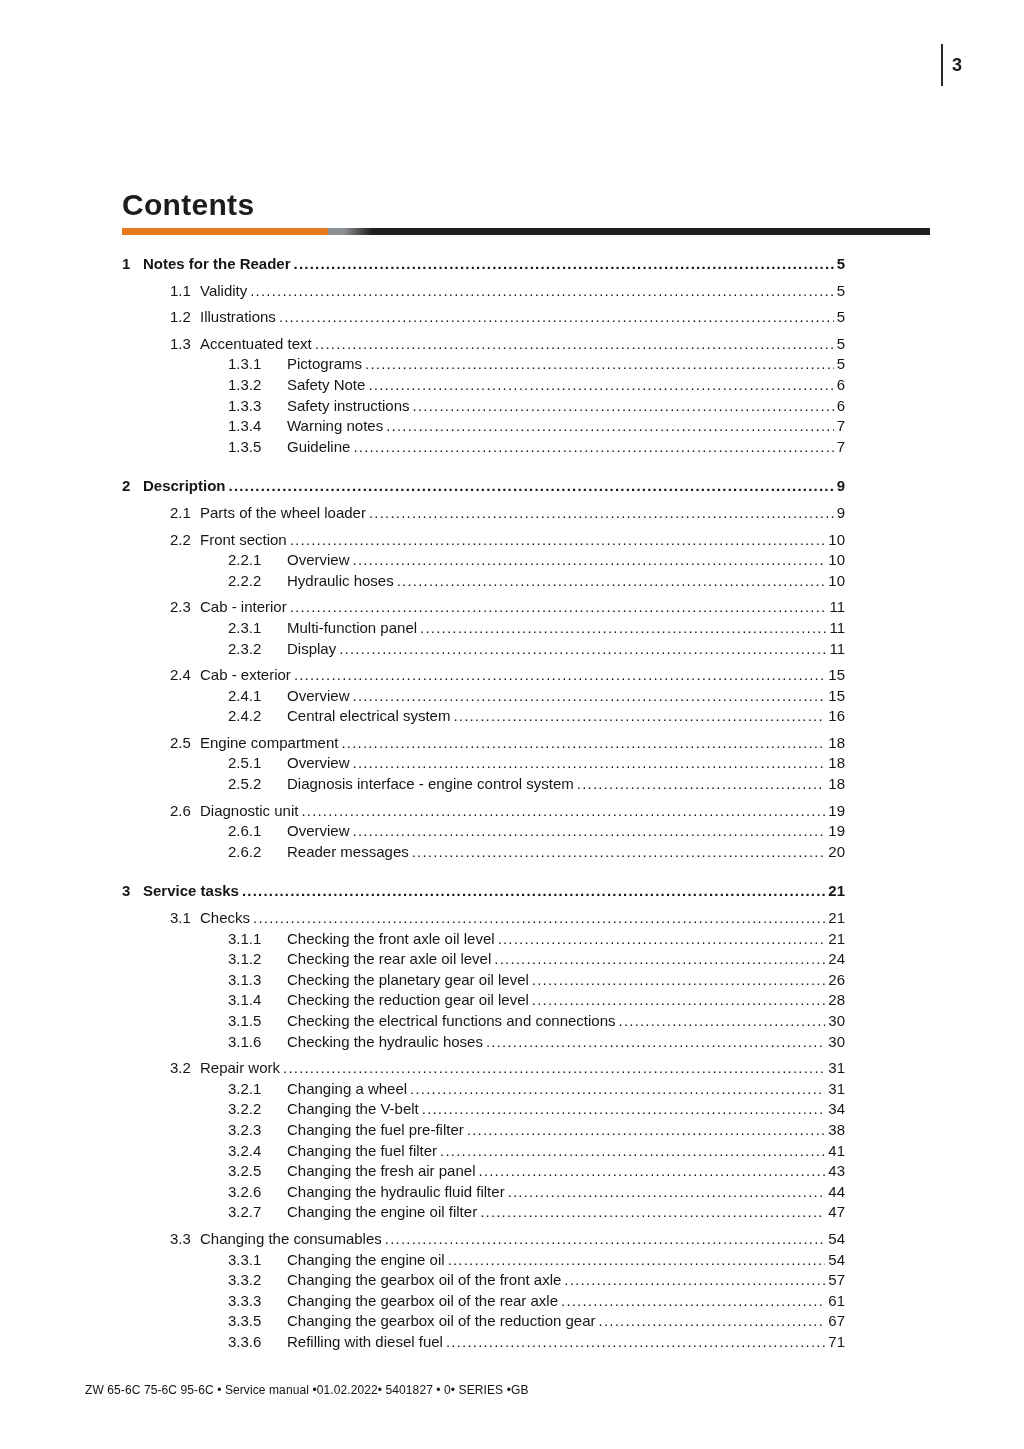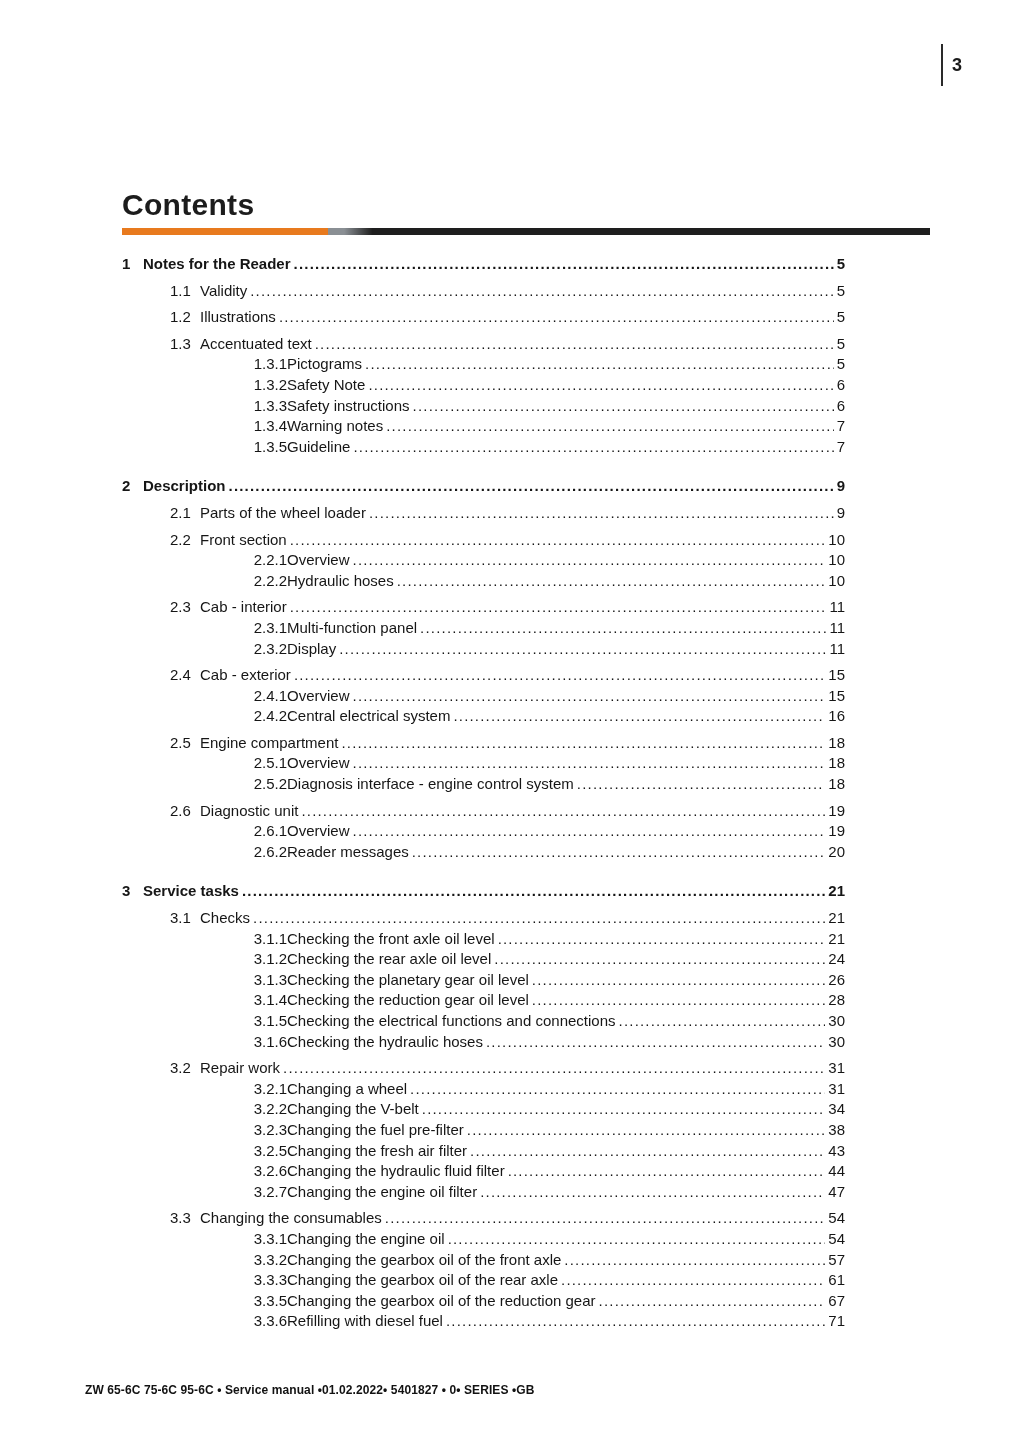--- a/index.html
+++ b/index.html
@@ -82,21 +82,21 @@
     align-items: baseline;
     white-space: nowrap;
     cursor: pointer;
   }
   .toc-row.level-1 { font-weight: 700; }
   .toc-row.level-2 { padding-left: 48px; }
   .toc-row.level-3 { padding-left: 106px; }
   .num { flex: none; }
   .level-1 .num { width: 21px; }
   .level-2 .num { width: 30px; margin-top: 6px; }
-  .level-3 .num { width: 59px; text-align: right; }
+  .level-3 .num { width: 59px; }
   .label { flex: none; }
   .dots {
     flex: 1 1 0;
     overflow: hidden;
     margin: 0 3px 0 3px;
     letter-spacing: 1.2px;
     color: #161616;
   }
   .dots::after {
     content: "..........................................................................................................................................................................................................";
@@ -104,21 +104,20 @@
   .pg { flex: none; }
 
   
   .footer {
     position: absolute;
     top: 1383px;
     left: 85px;
     font-size: 12px;
     color: #121212;
     letter-spacing: 0.1px;
-    font-weight: bold;
   }
 </style>
 </head>
 <body>
 
 <div class="page">
 
   <div class="page-number-box">
     <div class="page-number-rule"></div>
     <div class="page-number">3</div>
@@ -355,22 +354,28 @@
           <span class="dots"></span>
           <span class="pg">34</span>
         </div>
         <div class="toc-row level-3">
           <span class="num">3.2.3</span>
           <span class="label">Changing the fuel pre-filter</span>
           <span class="dots"></span>
           <span class="pg">38</span>
         </div>
         <div class="toc-row level-3">
+          <span class="num">3.2.4</span>
+          <span class="label">Changing the fuel filter</span>
+          <span class="dots"></span>
+          <span class="pg">41</span>
+        </div>
+        <div class="toc-row level-3">
           <span class="num">3.2.5</span>
-          <span class="label">Changing the fresh air filter</span>
+          <span class="label">Changing the fresh air panel</span>
           <span class="dots"></span>
           <span class="pg">43</span>
         </div>
         <div class="toc-row level-3">
           <span class="num">3.2.6</span>
           <span class="label">Changing the hydraulic fluid filter</span>
           <span class="dots"></span>
           <span class="pg">44</span>
         </div>
         <div class="toc-row level-3">

